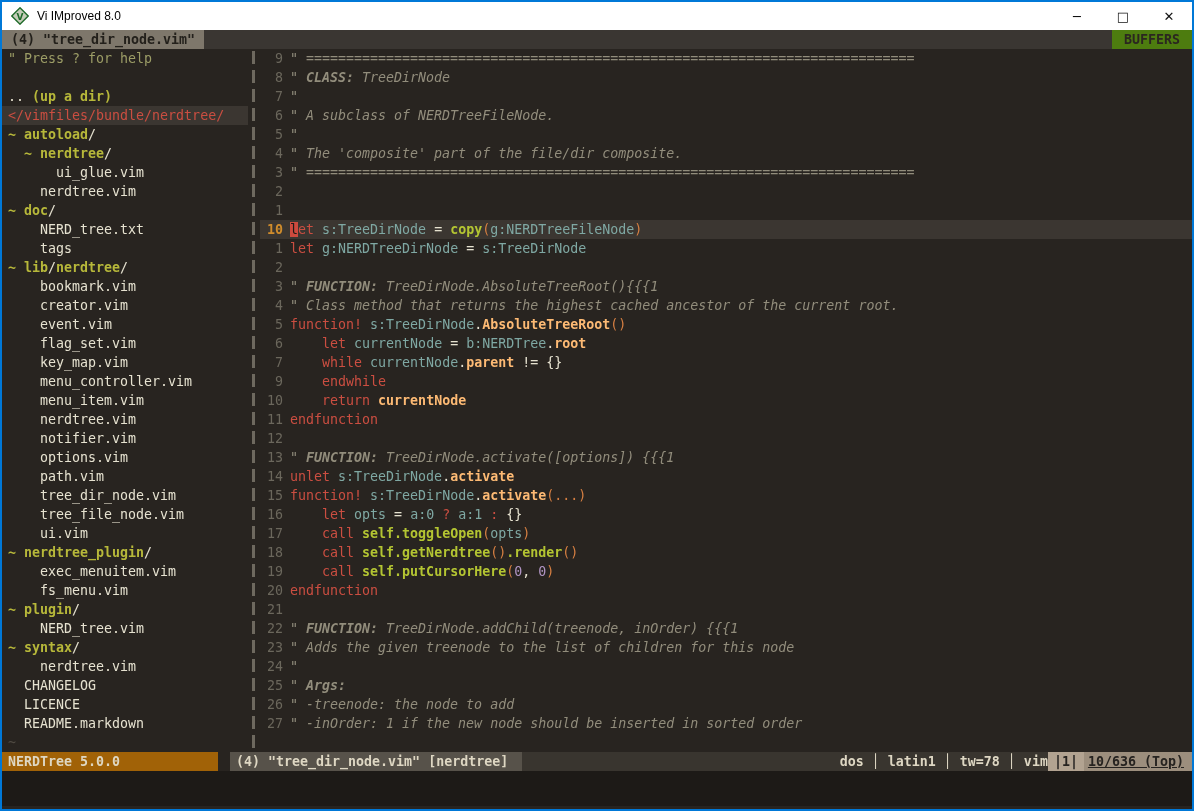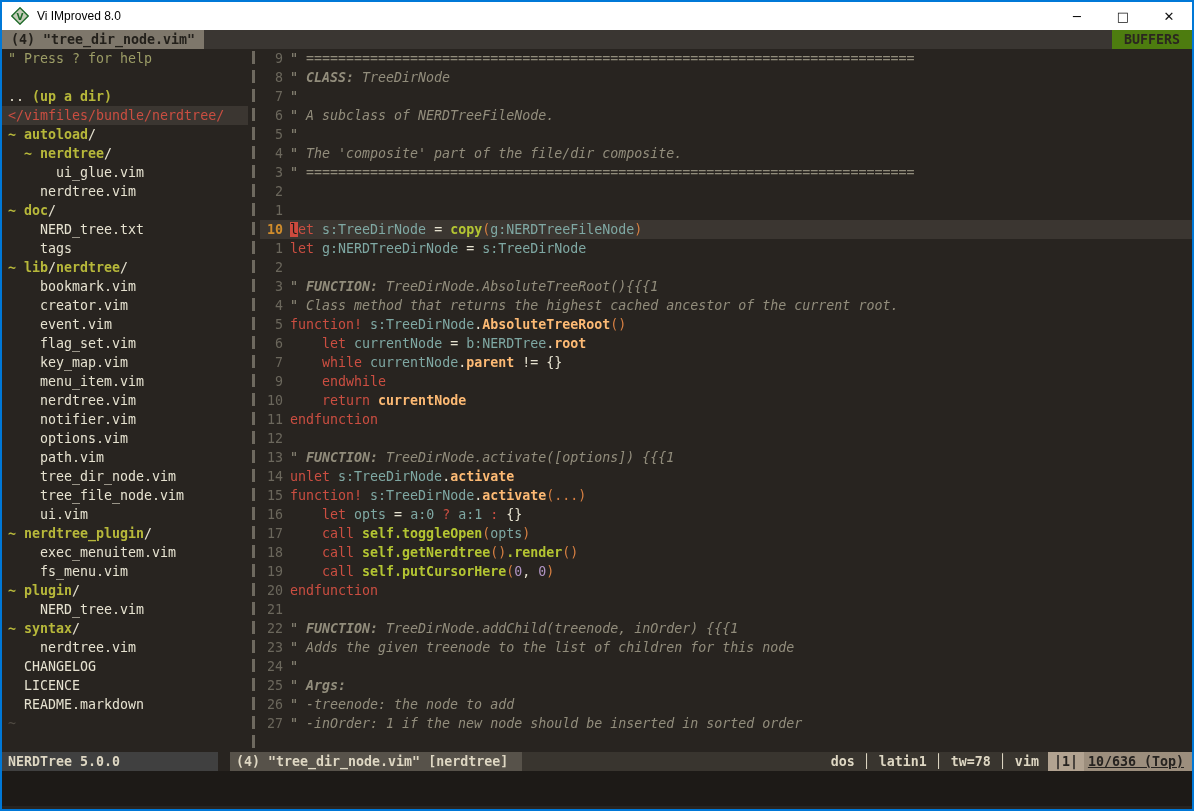--- a/index.html
+++ b/index.html
@@ -43,24 +43,24 @@
   .tk-c{color:#928d7c;font-style:italic;}
   .tk-cb{color:#928d7c;font-style:italic;font-weight:bold;}
   .tk-h{color:#9c9d66;}
   .tk-y{color:#b7b83a;font-weight:bold;text-align:center;}
   .tk-w{color:#e6e2d0;}
   .tk-r{color:#cb4e41;}
   .tk-dim{color:#4f4a42;}
   .tk-cursor{background:#cc4a3e;color:#1d1a17;}
   
   .statusbar{height:19px;display:flex;background:#282420;font-size:13.3px;font-weight:bold;line-height:19px;white-space:pre;}
-  .st-left{width:216px;background:#404040;color:#ded7c3;padding-left:6px;box-sizing:border-box;}
+  .st-left{width:216px;background:#a16207;color:#ded7c3;padding-left:6px;box-sizing:border-box;}
   .st-gap{width:12px;}
   .st-file{width:292px;background:#57524a;color:#ded7c3;padding-left:6px;box-sizing:border-box;}
-  .st-mid{flex:1;background:#39352f;color:#ded7c3;text-align:right;padding-right:9px;}
+  .st-mid{flex:1;background:#39352f;color:#ded7c3;text-align:right;}
   .st-buf{background:#b2a391;color:#262320;padding:0 6px;}
   .st-pos{background:#9c8e7d;color:#262320;padding:0 8px 0 4px;text-decoration:underline;}
   
   .cmdline{height:35px;background:#1d1a17;}
 </style>
 </head>
 <body>
 
 <div class="window">
 
@@ -97,20 +97,21 @@
         <div class="row"><span class="tk-w">    nerdtree.vim</span></div>
         <div class="row"><span class="tk-y">~ doc</span><span class="tk-w">/</span></div>
         <div class="row"><span class="tk-w">    NERD_tree.txt</span></div>
         <div class="row"><span class="tk-w">    tags</span></div>
         <div class="row"><span class="tk-y">~ lib</span><span class="tk-w">/</span><span class="tk-y">nerdtree</span><span class="tk-w">/</span></div>
         <div class="row"><span class="tk-w">    bookmark.vim</span></div>
         <div class="row"><span class="tk-w">    creator.vim</span></div>
         <div class="row"><span class="tk-w">    event.vim</span></div>
         <div class="row"><span class="tk-w">    flag_set.vim</span></div>
         <div class="row"><span class="tk-w">    key_map.vim</span></div>
+        <div class="row"><span class="tk-w">    menu_controller.vim</span></div>
         <div class="row"><span class="tk-w">    menu_item.vim</span></div>
         <div class="row"><span class="tk-w">    nerdtree.vim</span></div>
         <div class="row"><span class="tk-w">    notifier.vim</span></div>
         <div class="row"><span class="tk-w">    options.vim</span></div>
         <div class="row"><span class="tk-w">    path.vim</span></div>
         <div class="row"><span class="tk-w">    tree_dir_node.vim</span></div>
         <div class="row"><span class="tk-w">    tree_file_node.vim</span></div>
         <div class="row"><span class="tk-w">    ui.vim</span></div>
         <div class="row"><span class="tk-y">~ nerdtree_plugin</span><span class="tk-w">/</span></div>
         <div class="row"><span class="tk-w">    exec_menuitem.vim</span></div>

